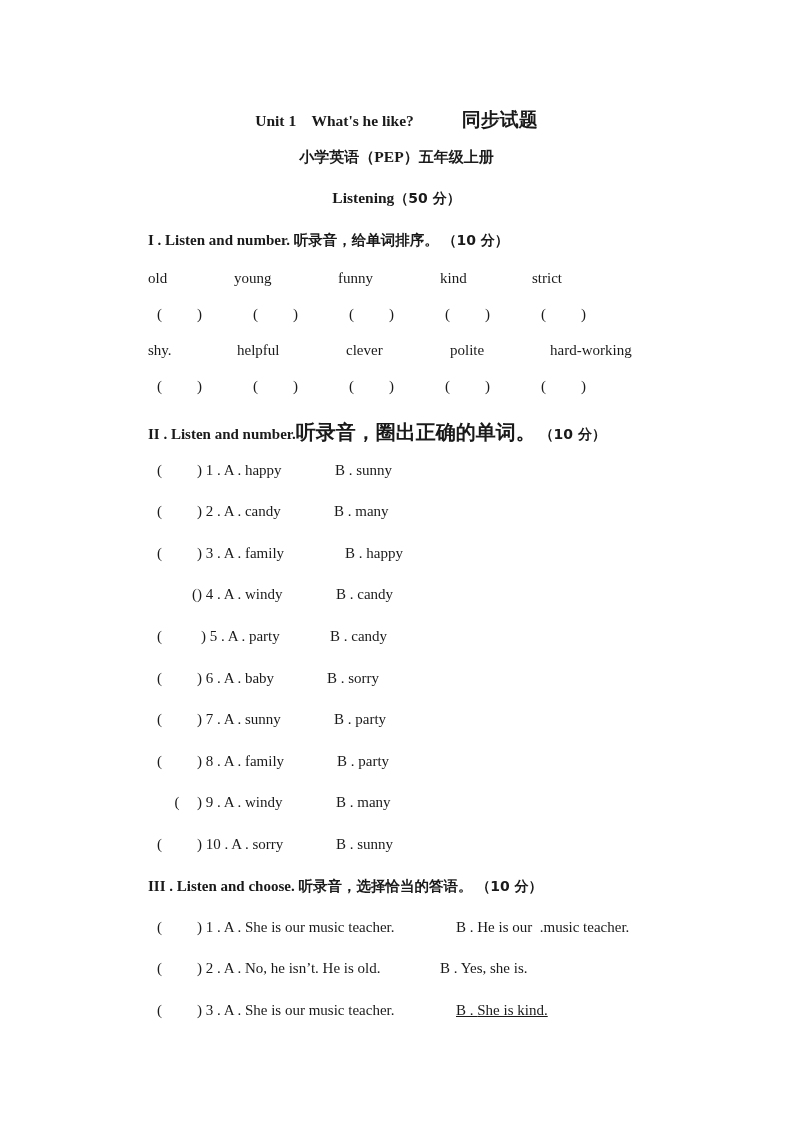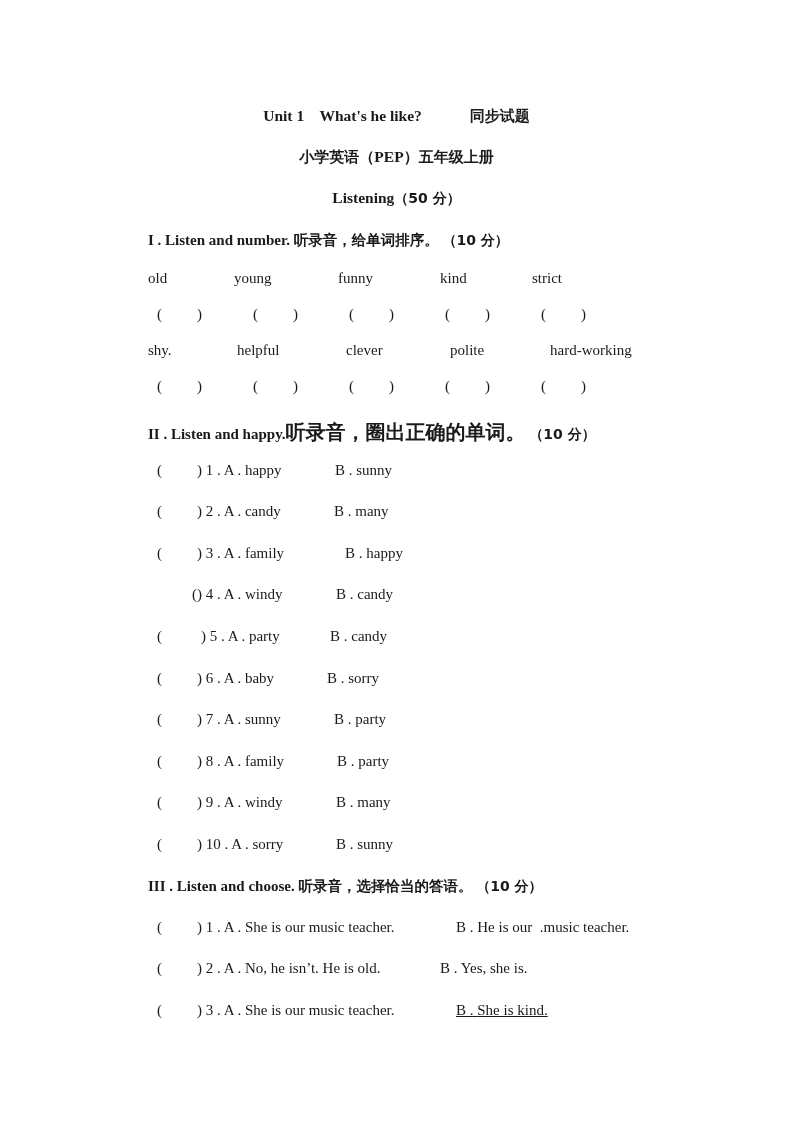--- a/index.html
+++ b/index.html
@@ -15,21 +15,21 @@
   .paren { font-size: 15px; }
   .item { font-size: 15px; left: 157px; }
   .item .lp { display: inline-block; width: 40px; }
   .item .optb { position: absolute; }
 </style>
 </head>
 <body>
 
 <div class="abs center bold title" style="top:107px;">
   <span style="white-space:pre;">Unit 1    What's he like?</span>
-  <span class="cjk" style="font-size:15px;margin-left:44px;">同步试题</span>
+  <span class="cjk" style="font-size:19px;margin-left:44px;">同步试题</span>
 </div>
 <div class="abs center bold title" style="top:148px;">
   <span class="cjk" style="font-size:15px;">小学英语（</span><span>PEP</span><span class="cjk" style="font-size:15px;">）五年级上册</span>
 </div>
 <div class="abs center bold title" style="top:189px;">
   <span>Listening</span><span class="cjk" style="font-size:14px;">（50 分）</span>
 </div>
 
 <div class="abs heading" style="top:231px;">
   <span>I . Listen and number.</span>
@@ -55,21 +55,21 @@
 <div class="abs word" style="top:342px; left:450px;">polite</div>
 <div class="abs word" style="top:342px; left:550px;">hard-working</div>
 
 <div class="abs paren" style="top:378px; left:157px;"><span>(</span><span style="display:inline-block;width:35px;"></span><span>)</span></div>
 <div class="abs paren" style="top:378px; left:253px;"><span>(</span><span style="display:inline-block;width:35px;"></span><span>)</span></div>
 <div class="abs paren" style="top:378px; left:349px;"><span>(</span><span style="display:inline-block;width:35px;"></span><span>)</span></div>
 <div class="abs paren" style="top:378px; left:445px;"><span>(</span><span style="display:inline-block;width:35px;"></span><span>)</span></div>
 <div class="abs paren" style="top:378px; left:541px;"><span>(</span><span style="display:inline-block;width:35px;"></span><span>)</span></div>
 
 <div class="abs heading" style="top:419px;">
-  <span>II . Listen and happy.</span><span class="cjk" style="font-size:20px;">听录音，圈出正确的单词。</span>
+  <span>II . Listen and number.</span><span class="cjk" style="font-size:20px;">听录音，圈出正确的单词。</span>
   <span class="cjk" style="font-size:14px;">（10 分）</span>
 </div>
 
 <div class="abs item" style="top:462px;">
   <span class="lp">(</span>) <span>1</span> . A . <span>happy</span>
   <span class="optb" style="left:178px;">B . <span>sunny</span></span>
 </div>
 <div class="abs item" style="top:503px;">
   <span class="lp">(</span>) <span>2</span> . A . <span>candy</span>
   <span class="optb" style="left:177px;">B . <span>many</span></span>
@@ -91,21 +91,21 @@
   <span class="optb" style="left:170px;">B . <span>sorry</span></span>
 </div>
 <div class="abs item" style="top:711px;">
   <span class="lp">(</span>) <span>7</span> . A . <span>sunny</span>
   <span class="optb" style="left:177px;">B . <span>party</span></span>
 </div>
 <div class="abs item" style="top:753px;">
   <span class="lp">(</span>) <span>8</span> . A . <span>family</span>
   <span class="optb" style="left:180px;">B . <span>party</span></span>
 </div>
-<div class="abs item" style="top:794px;">
+<div class="abs item" style="top:794px;text-align:center;">
   <span class="lp">(</span>) <span>9</span> . A . <span>windy</span>
   <span class="optb" style="left:179px;">B . <span>many</span></span>
 </div>
 <div class="abs item" style="top:836px;">
   <span class="lp">(</span>) <span>10</span> . A . <span>sorry</span>
   <span class="optb" style="left:179px;">B . <span>sunny</span></span>
 </div>
 
 <div class="abs heading" style="top:877px;">
   <span>III . Listen and choose.</span>

